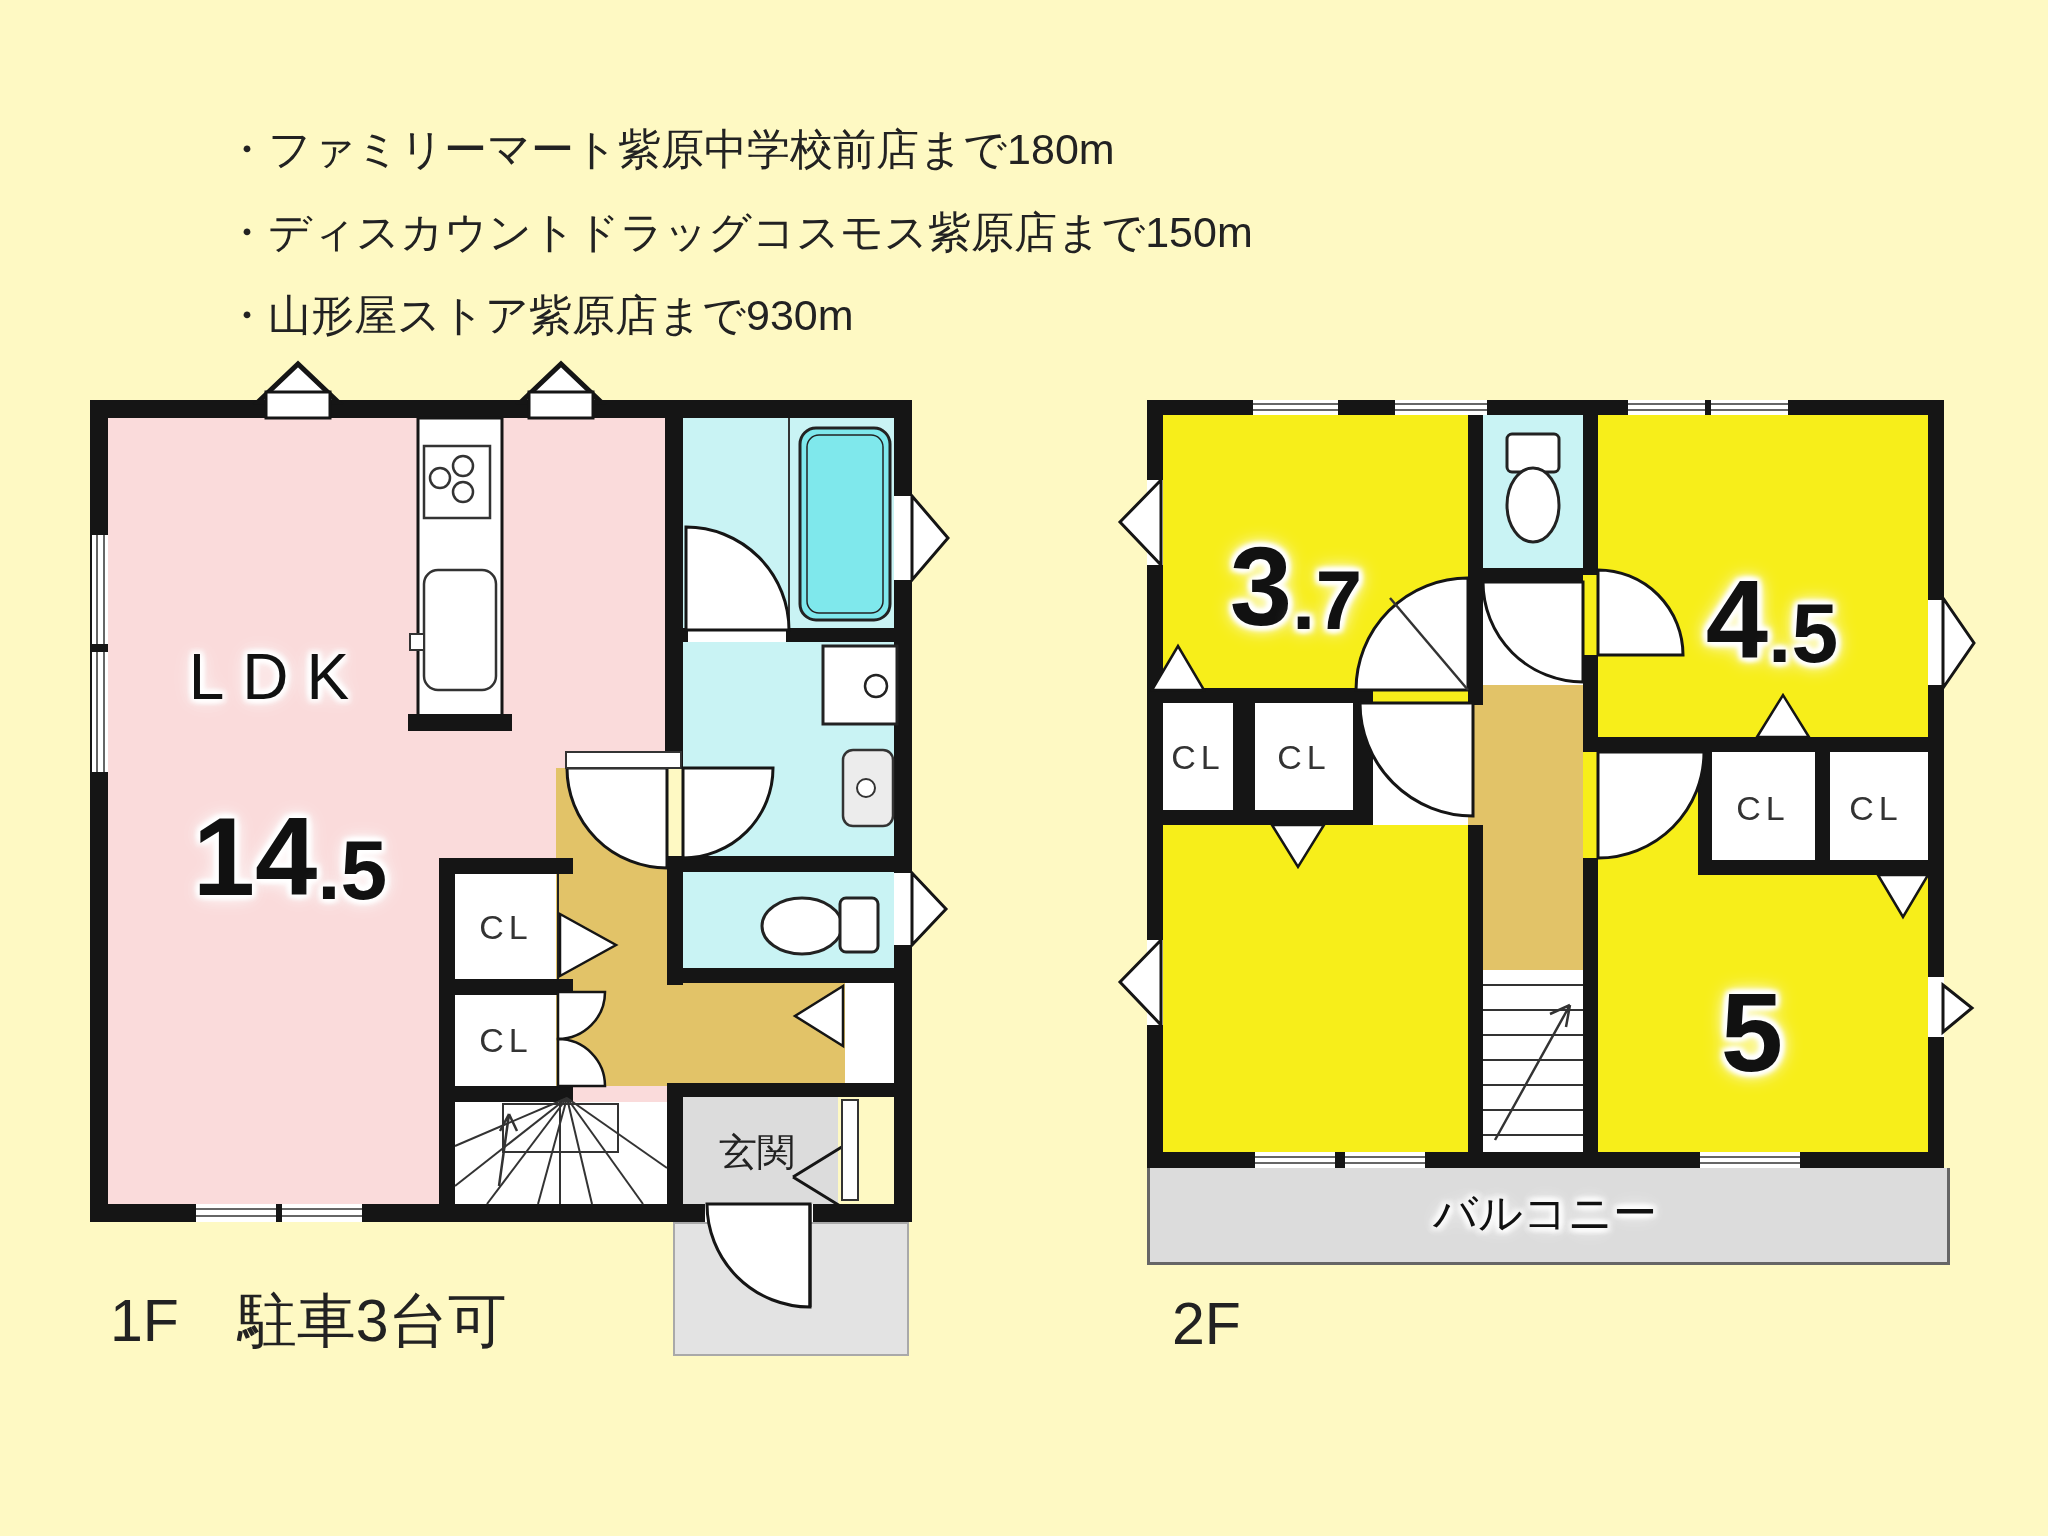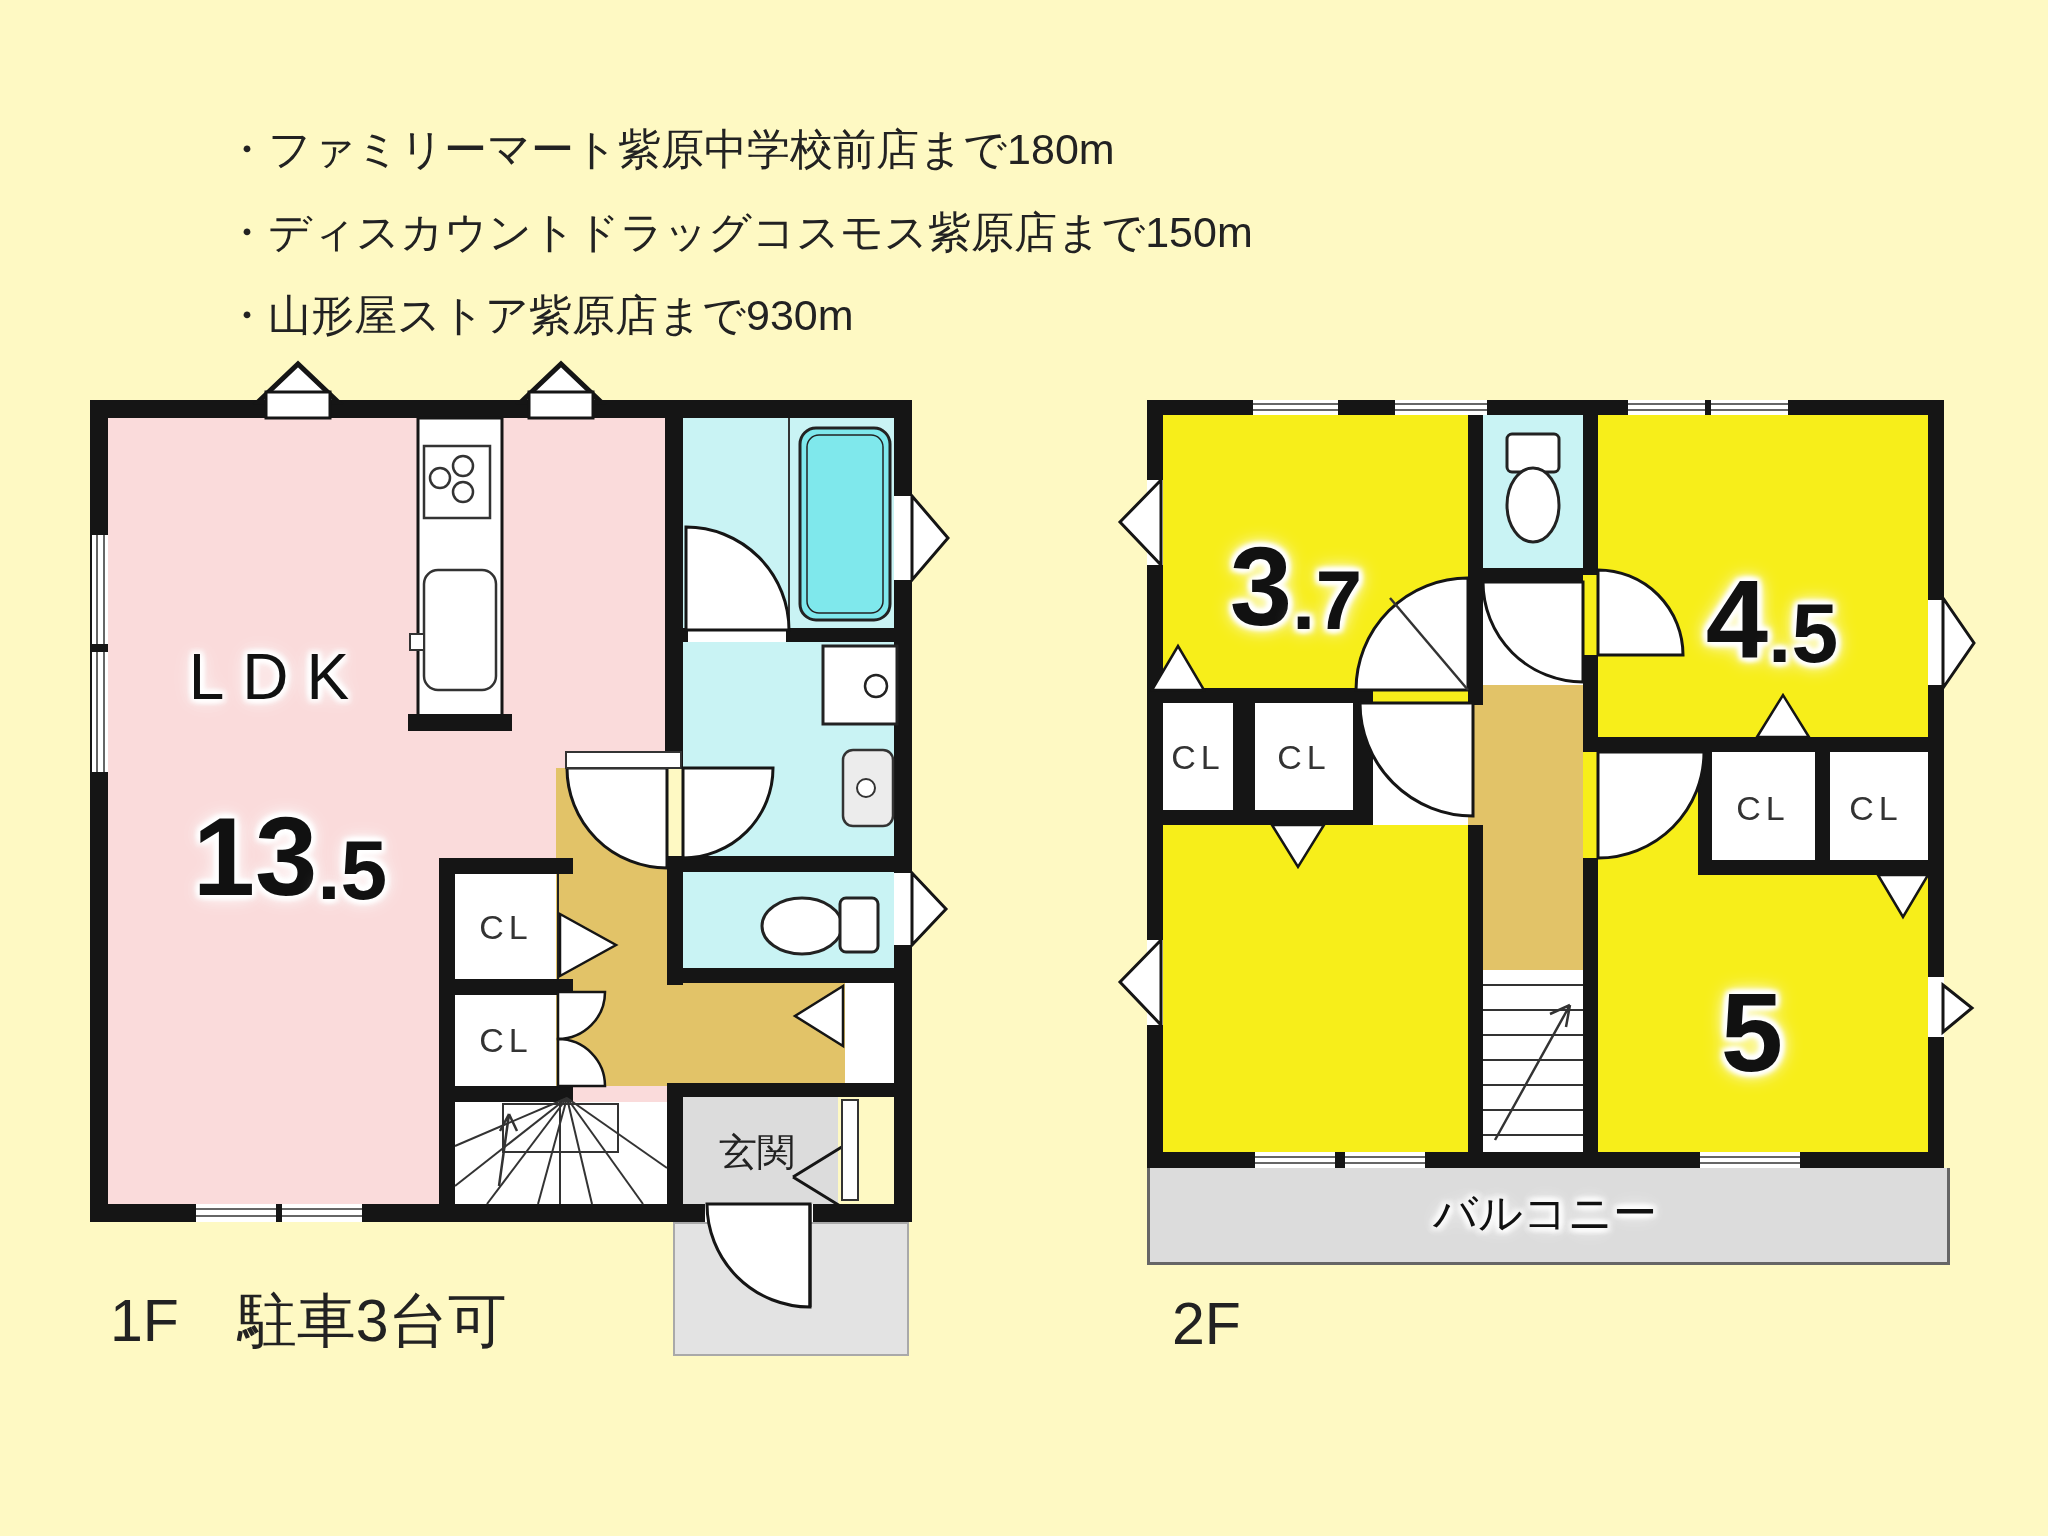--- a/index.html
+++ b/index.html
@@ -223,21 +223,21 @@
       <line x1="1483" y1="1035" x2="1583" y2="1035"></line>
       <line x1="1483" y1="1060" x2="1583" y2="1060"></line>
       <line x1="1483" y1="1085" x2="1583" y2="1085"></line>
       <line x1="1483" y1="1110" x2="1583" y2="1110"></line>
       <line x1="1483" y1="1135" x2="1583" y2="1135"></line>
     </g>
     <path d="M1495,1140 L1570,1005 M1570,1005 L1550,1014 M1570,1005 L1566,1027" stroke="#333" stroke-width="2.5" fill="none"></path>
   </svg>
 
   <div class="lbl center ldk glow" style="left:278px;top:677px;">LDK</div>
-  <div class="lbl center room-num glow" style="left:290px;top:856px;"><span class="num-main">13</span><span class="num-sub">.5</span></div>
+  <div class="lbl center room-num glow" style="left:290px;top:856px;"><span class="num-main">14</span><span class="num-sub">.5</span></div>
   <div class="lbl center cl" style="left:506px;top:927px;">CL</div>
   <div class="lbl center cl" style="left:506px;top:1040px;">CL</div>
   <div class="lbl center genkan" style="left:757px;top:1152px;">玄関</div>
   <div class="lbl caption" style="left:110px;top:1282px;">1F　駐車3台可</div>
 
   <div class="lbl center room-num glow" style="left:1296px;top:550px;margin-top:36px;"><span class="num-main">3</span><span class="num-sub">.7</span></div>
   <div class="lbl center room-num glow" style="left:1772px;top:595px;margin-top:24px;"><span class="num-main">4</span><span class="num-sub">.5</span></div>
   <div class="lbl center room-num glow" style="left:1752px;top:1032px;"><span class="num-main">5</span></div>
 
   <div class="lbl center cl" style="left:1198px;top:757px;">CL</div>

